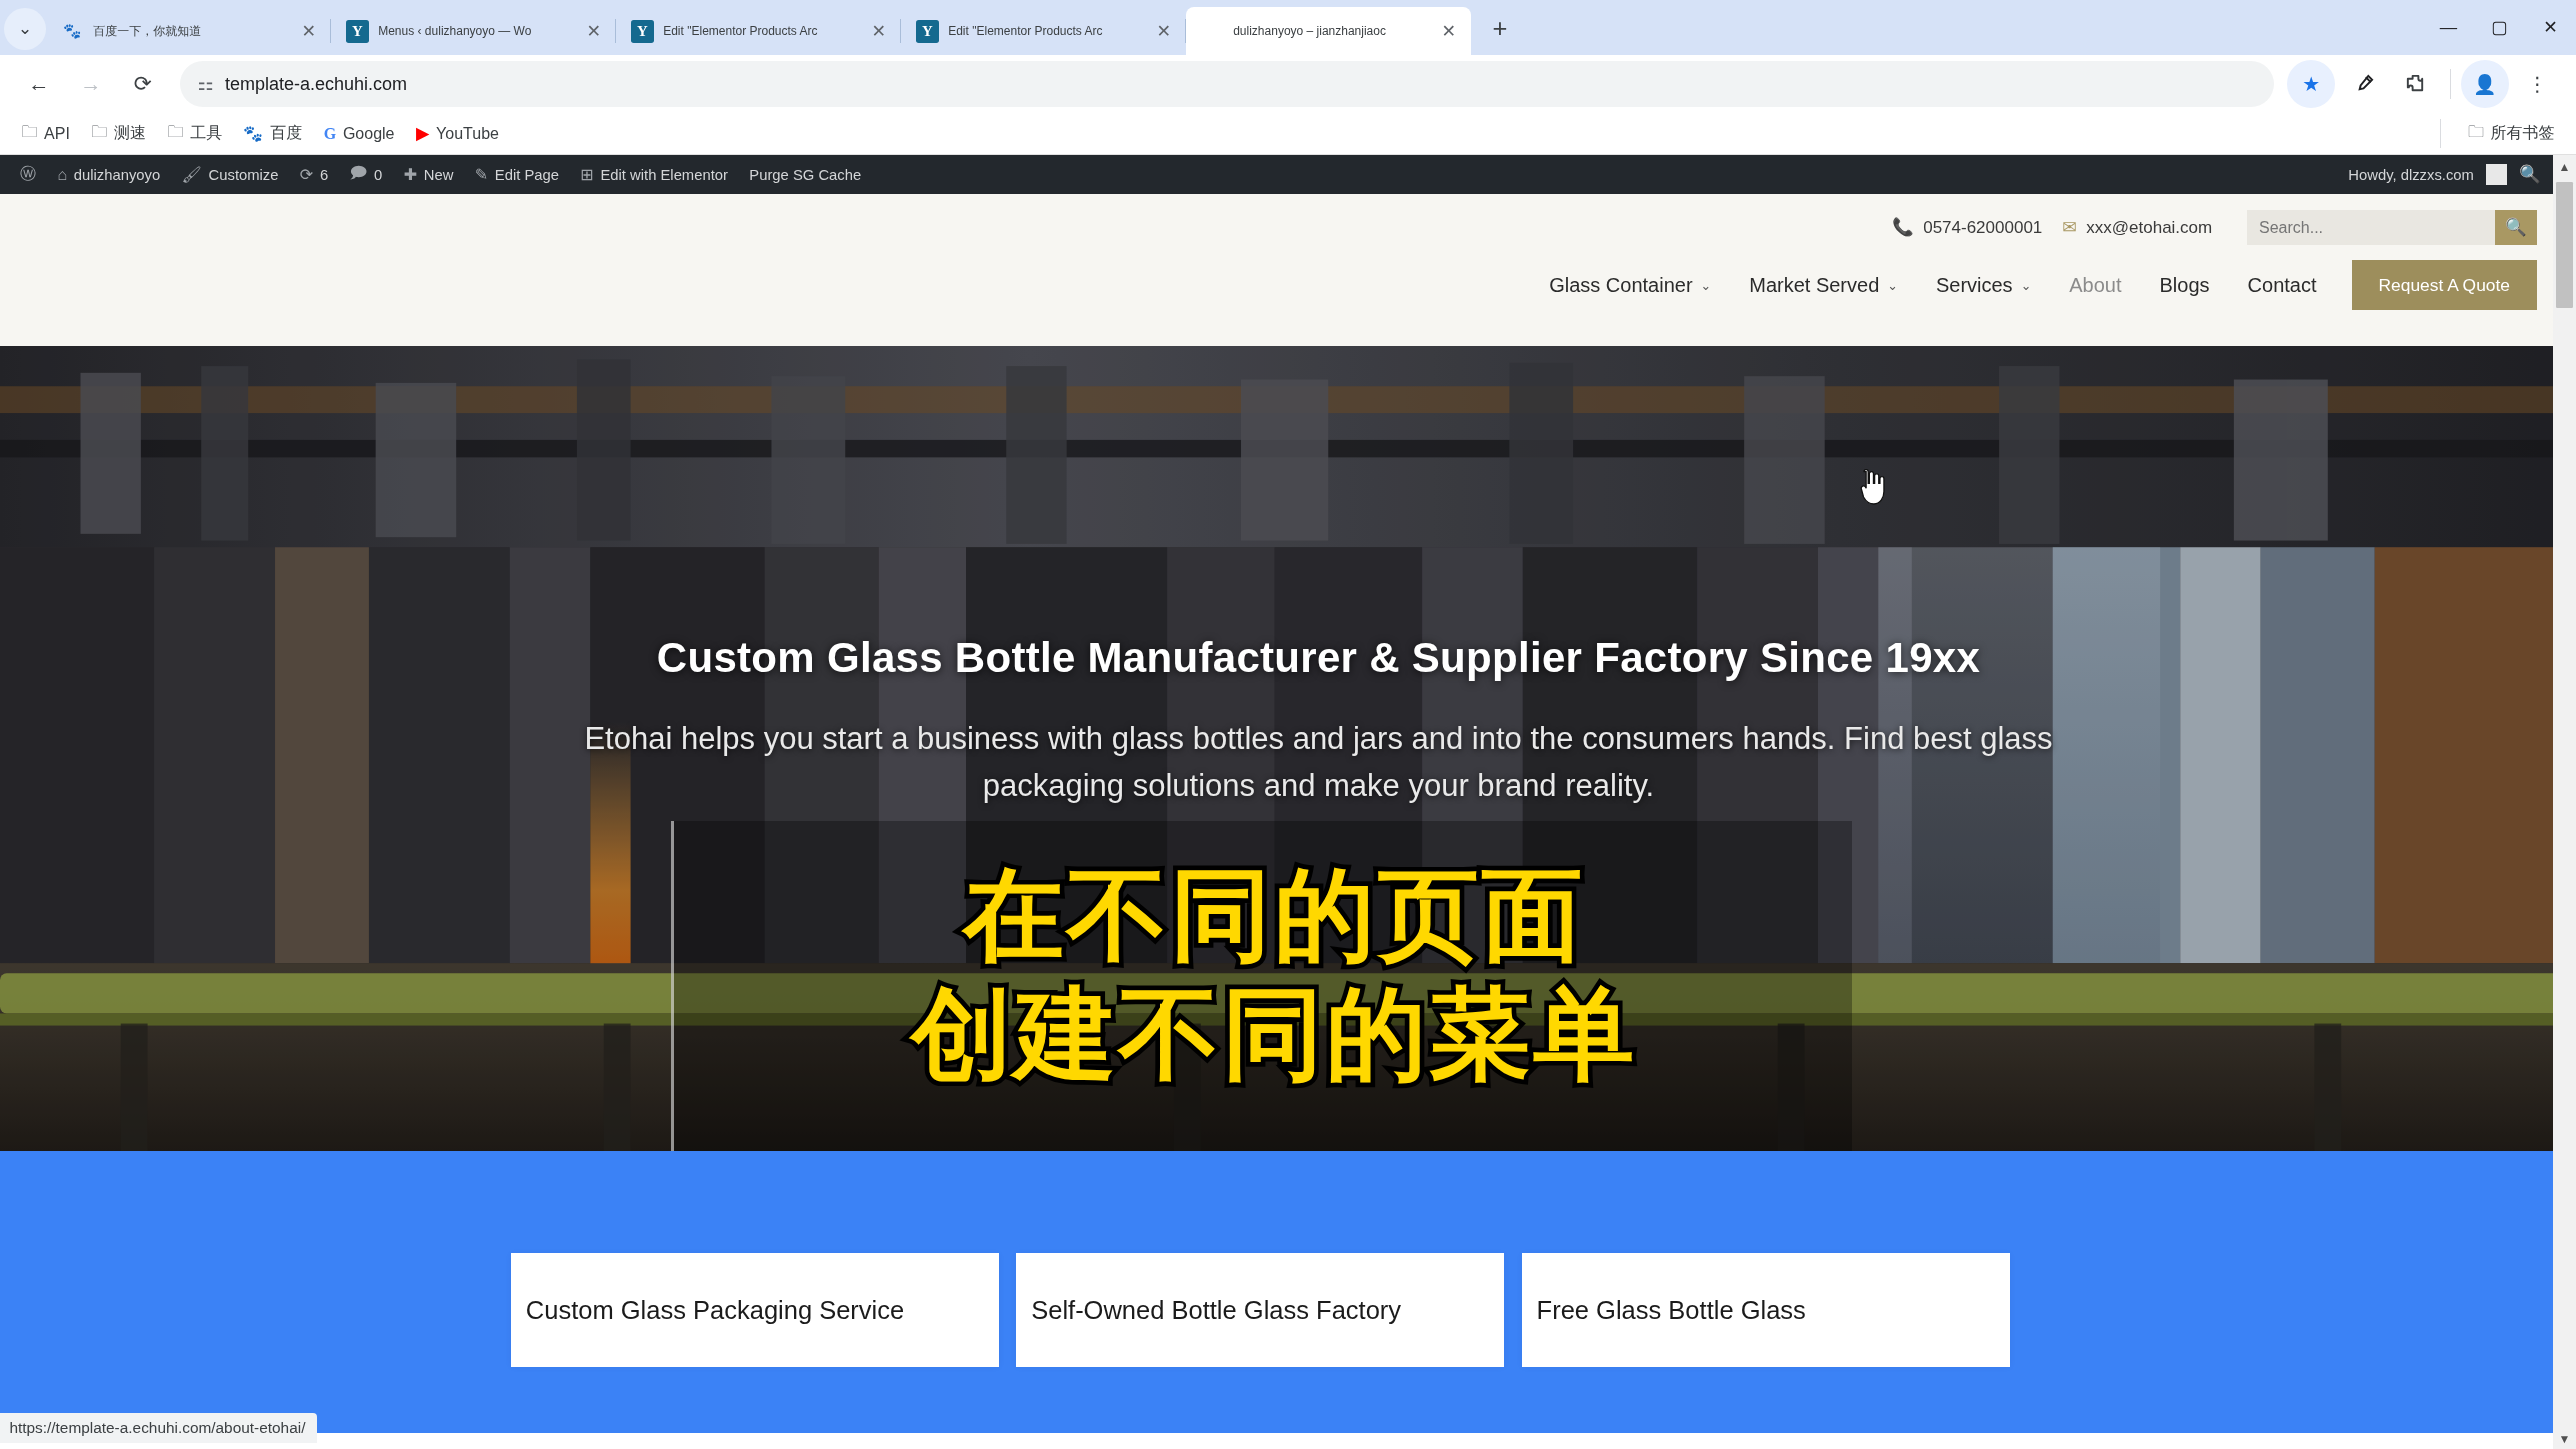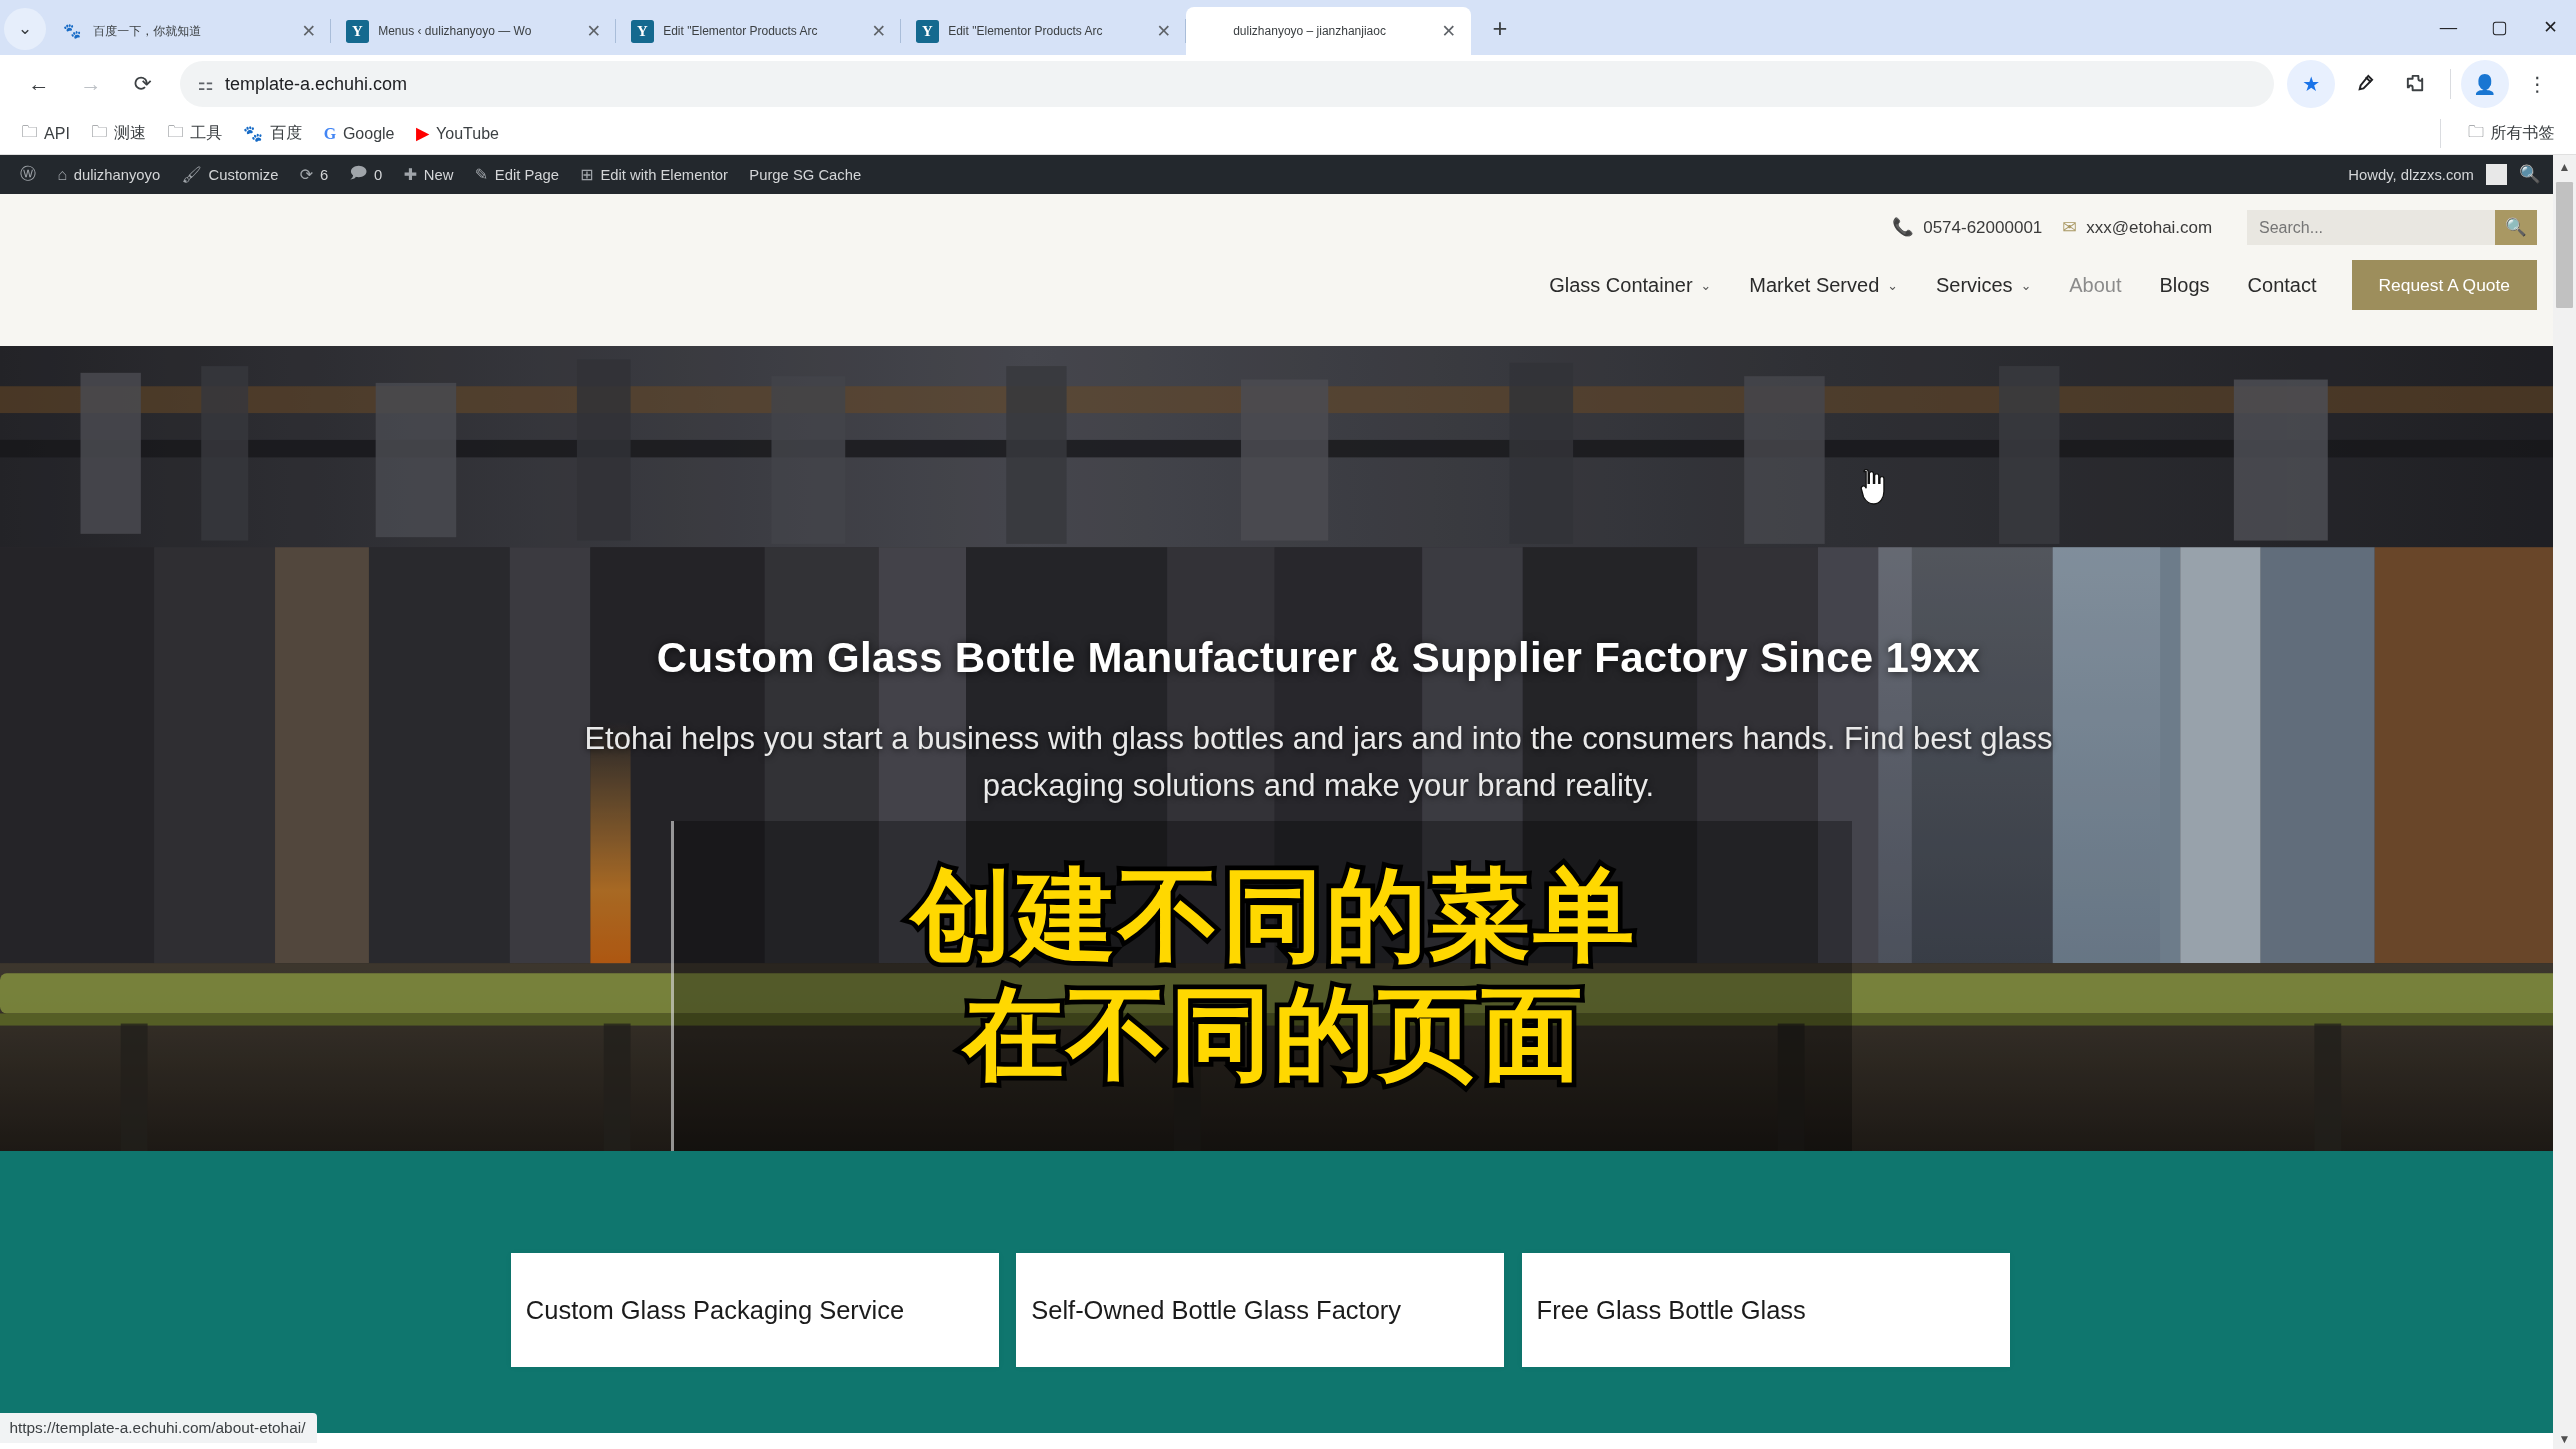--- a/index.html
+++ b/index.html
@@ -299,21 +299,21 @@
     line-height: 1.18;
     color: #FFD800;
     -webkit-text-stroke: 9.4px #000;
     paint-order: stroke fill;
     letter-spacing: 2.7px;
   }
   .cn-overlay span { display:block; }
 
   
   .cardsband {
-    background: #0f766e;
+    background: #3b82f6;
     height: 282px;
     position: relative;
   }
   .cards {
     position:absolute;
     left: 511px; top: 102px;
     display:flex;
     gap: 17.4px;
   }
   .card {
@@ -638,22 +638,22 @@
 
       <div class="heroscrim"></div>
       <div class="heroleftbar"></div>
 
       <div class="herocontent">
         <div class="heroh1">Custom Glass Bottle Manufacturer &amp; Supplier Factory Since 19xx</div>
         <div class="heroP">Etohai helps you start a business with glass bottles and jars and into the consumers hands. Find best glass packaging solutions and make your brand reality.</div>
       </div>
 
       <div class="cn-overlay">
+        <span>在不同的页面</span>
         <span>创建不同的菜单</span>
-        <span>在不同的页面</span>
       </div>
     </div>
 
     <div class="cardsband">
       <div class="cards">
         <div class="card">
           <span>Custom Glass Packaging Service</span>
         </div>
         <div class="card">
           <span>Self-Owned Bottle Glass Factory</span>

